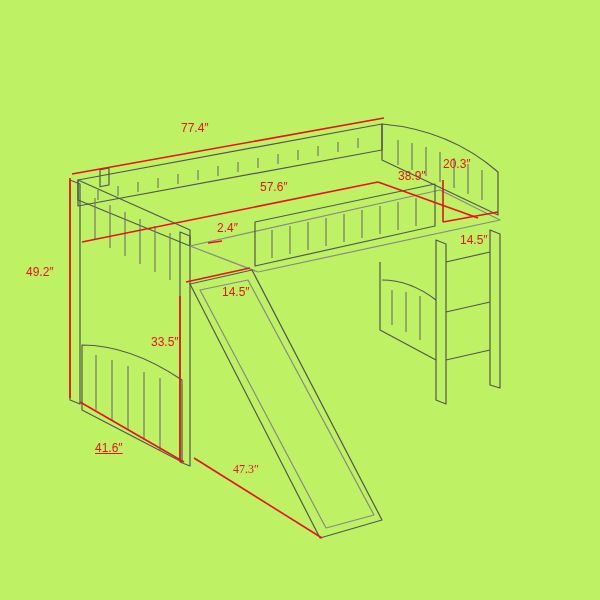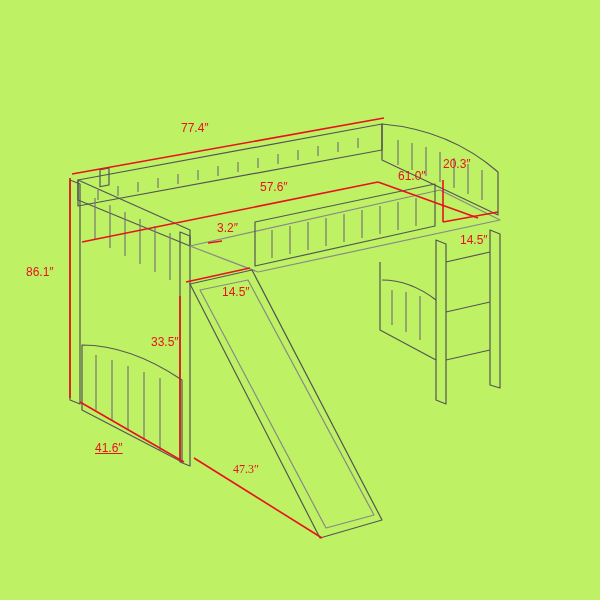--- a/index.html
+++ b/index.html
@@ -56,22 +56,22 @@
       <line x1="186" y1="282" x2="250" y2="268"></line>
       <line x1="70" y1="178" x2="70" y2="398"></line>
       <line x1="180" y1="296" x2="180" y2="460"></line>
       <line x1="80" y1="402" x2="184" y2="462"></line>
       <line x1="194" y1="458" x2="322" y2="538"></line>
     </g>
   </svg>
 
   <span class="lbl" style="left:181px;top:122px;">77.4″</span>
   <span class="lbl" style="left:260px;top:181px;">57.6″</span>
-  <span class="lbl" style="left:398px;top:170px;">61.0″</span>
+  <span class="lbl" style="left:398px;top:170px;">38.9″</span>
   <span class="lbl" style="left:443px;top:158px;">20.3″</span>
   <span class="lbl" style="left:460px;top:234px;">14.5″</span>
-  <span class="lbl" style="left:217px;top:222px;">3.2″</span>
+  <span class="lbl" style="left:217px;top:222px;">2.4″</span>
   <span class="lbl" style="left:222px;top:286px;">14.5″</span>
-  <span class="lbl" style="left:26px;top:266px;">86.1″</span>
+  <span class="lbl" style="left:26px;top:266px;">49.2″</span>
   <span class="lbl" style="left:151px;top:336px;">33.5″</span>
   <span class="lbl" style="left:95px;top:442px;text-decoration:underline;">41.6″</span>
   <span class="lbl" style="left:233px;top:463px;font-family:Liberation Serif, serif;">47.3″</span>
 </div>
 
 </body></html>

